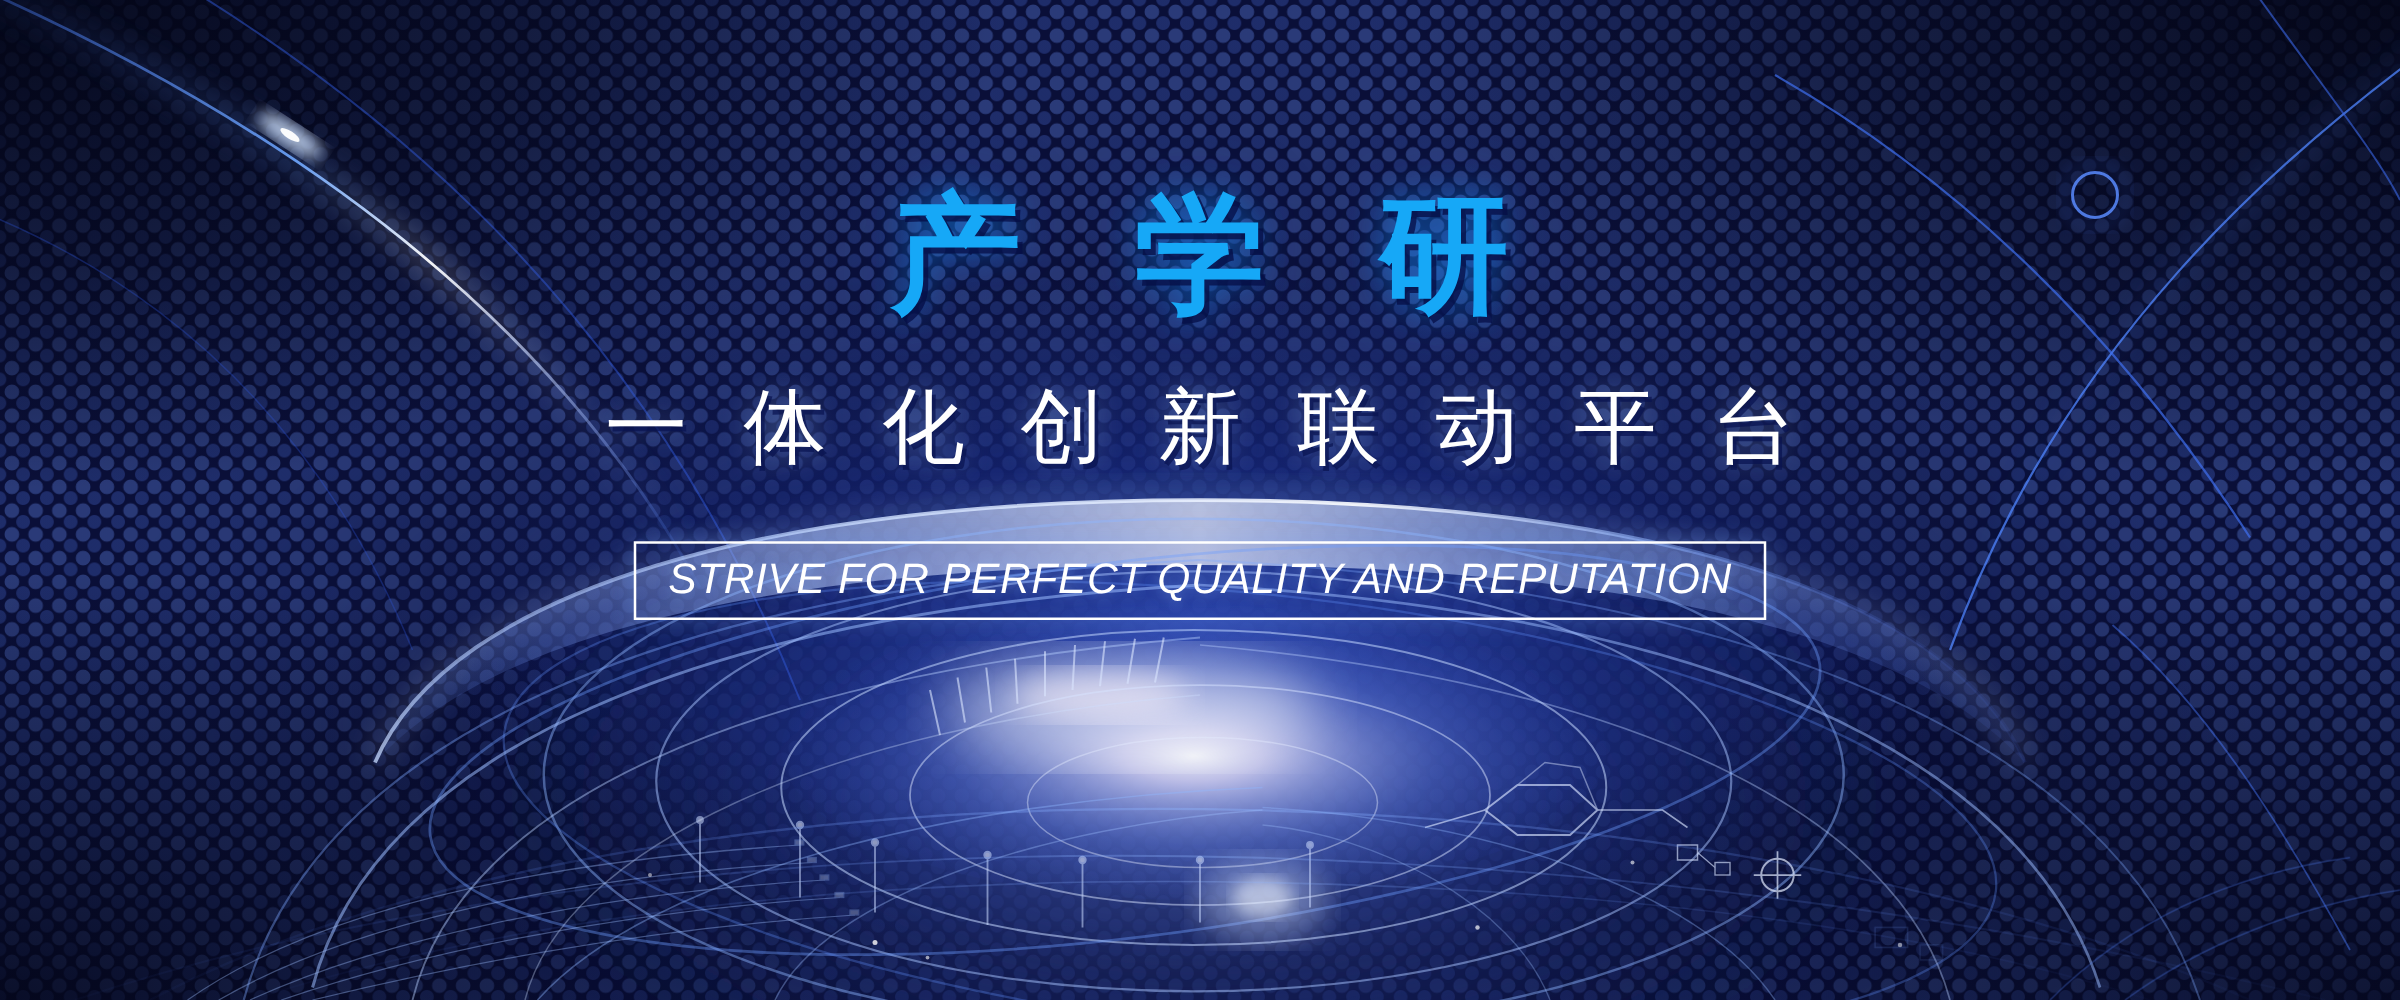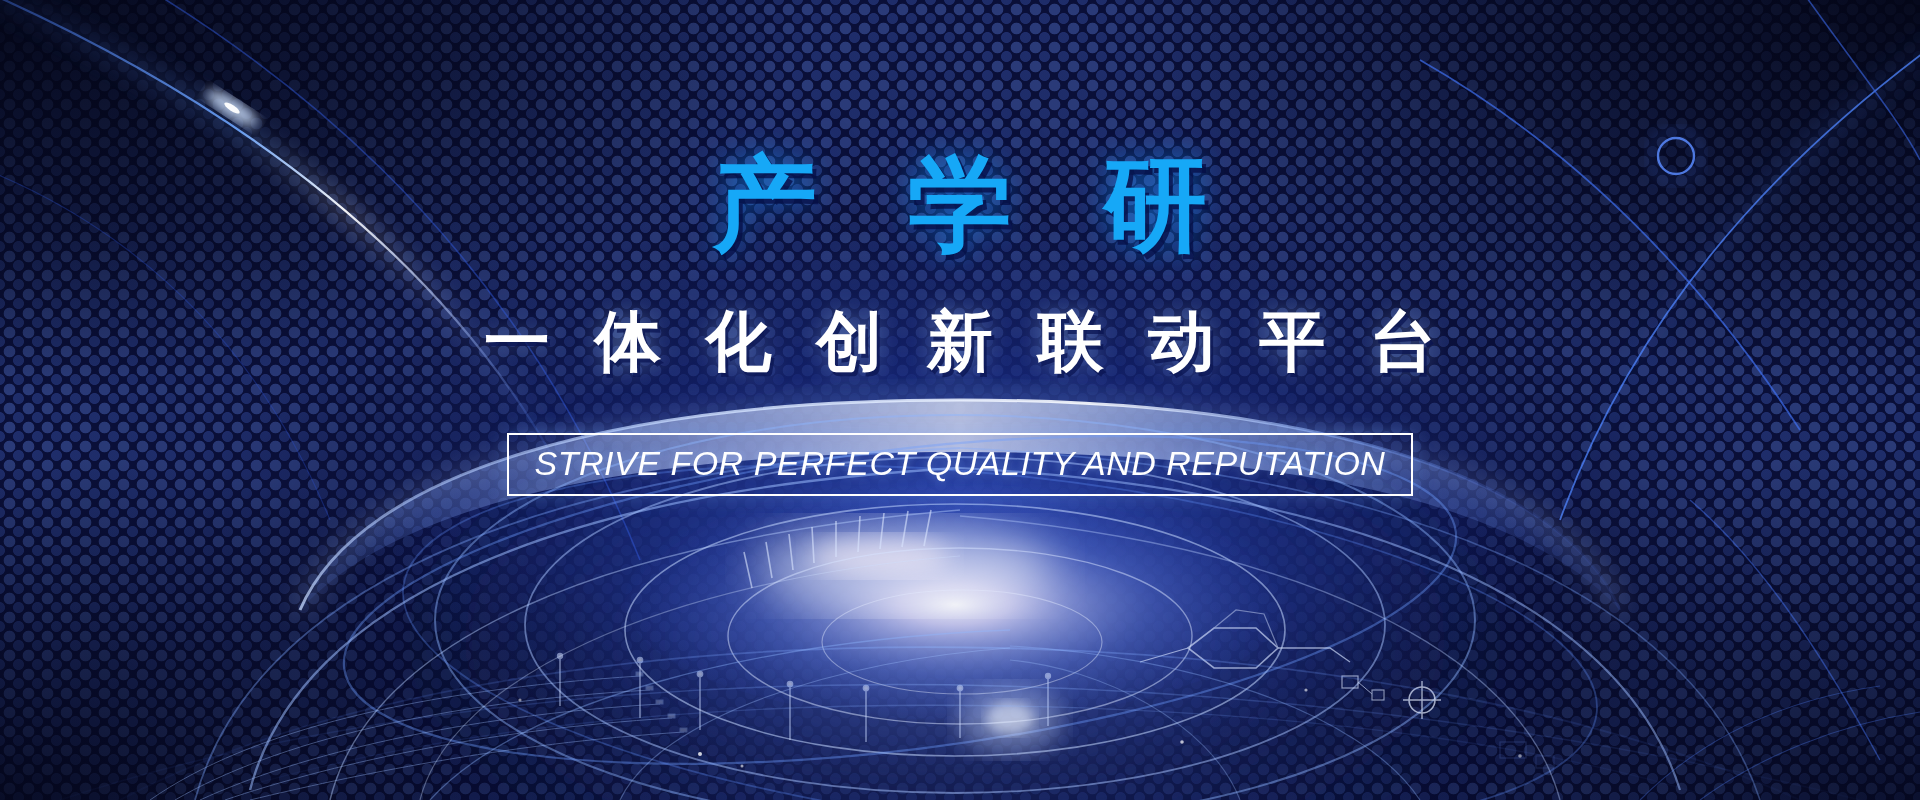--- a/index.html
+++ b/index.html
@@ -91,21 +91,21 @@
       0 0 60px rgba(20,110,240,0.35);
     white-space: nowrap;
   }
   .title-sub {
     position: absolute;
     top: 305px;
     left: 0; right: 0;
     text-align: center;
     font-size: 66px;
     line-height: 1.1;
-    font-weight: 700;
+    font-weight: 400;
     color: #ffffff;
     letter-spacing: 0.20em;
     text-indent: 0.20em;
     text-shadow:
       3px 4px 0 rgba(8,18,80,0.70),
       0 0 22px rgba(160,200,255,0.45);
     white-space: nowrap;
   }
   .tagline-wrap {
     position: absolute;

